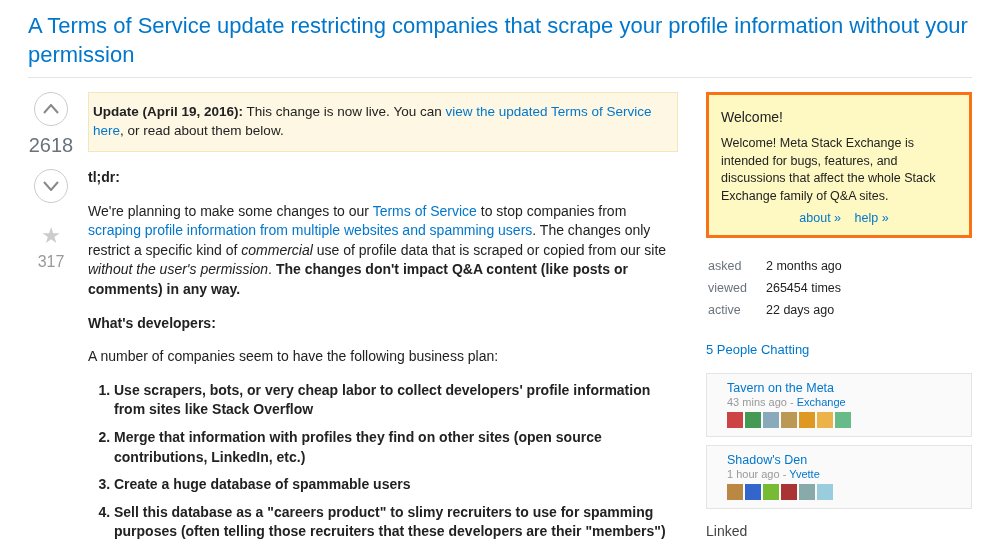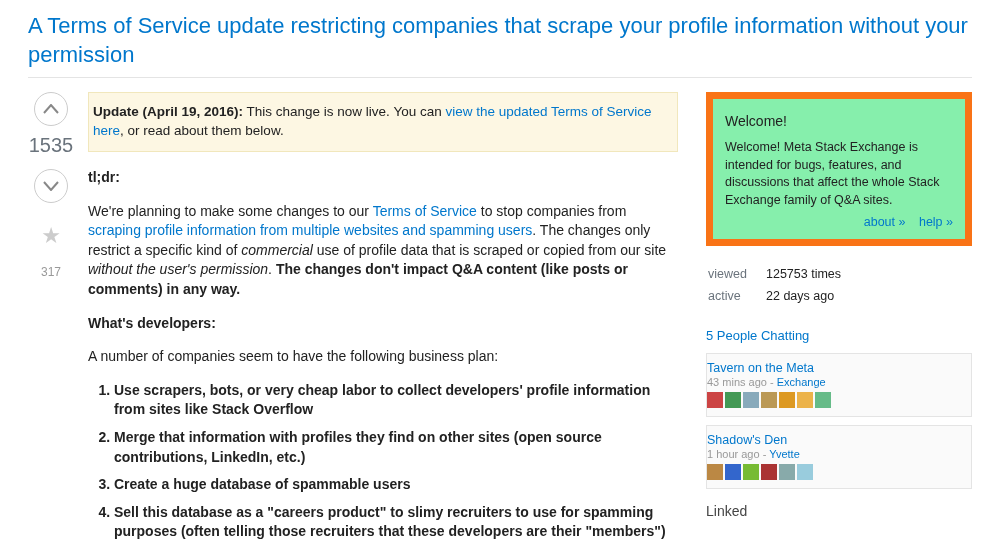--- a/index.html
+++ b/index.html
@@ -7,39 +7,39 @@
     .page { width: 1000px; margin: 0 auto; padding: 12px 28px 40px; }
     .title-link { color: #07C; font-size: 22px; line-height: 1.3; text-decoration: none; display: block; margin-bottom: 8px; }
     hr.divider { border: none; border-top: 1px solid #e4e4e4; margin: 6px 0 14px; }
     .layout { display: flex; gap: 28px; }
     .left-col { display: flex; gap: 14px; flex: 1; }
     .votecell { width: 46px; flex: 0 0 46px; display: flex; flex-direction: column; align-items: center; gap: 4px; }
     .vote-btn { width: 34px; height: 34px; border-radius: 50%; border: 1px solid #ccc; background: #fff; display: flex; align-items: center; justify-content: center; cursor: pointer; }
     .vote-btn svg { width: 16px; height: 10px; }
     .vote-count { font-size: 20px; color: #6a737c; margin: 4px 0 8px; }
     .fav-star { color: #ccc; font-size: 22px; cursor: pointer; line-height: 1; }
-    .fav-count { font-size: 12px; color: #999; margin-top: 14px; }
+    .fav-count { font-size: 16px; color: #999; margin-top: 2px; }
     .postcell { flex: 1; font-size: 14px; line-height: 1.4; color: #222; }
     .notice { background: #fdf7e3; border: 1px solid #f1e7bc; padding: 10px 4px; margin-bottom: 16px; font-size: 13.5px; }
     .notice a { color: #07C; text-decoration: none; }
     .postcell p { margin-bottom: 14px; }
     .postcell a { color: #07C; text-decoration: none; }
     .postcell ol { margin: 0 0 14px 26px; }
     .postcell ol li { margin-bottom: 8px; font-weight: bold; }
     .sidebar { width: 266px; flex: 0 0 266px; }
-    .welcome-box { border: 7px solid #f97316; padding: 14px 12px 10px; margin-bottom: 16px; background: #86efac; }
+    .welcome-box { border: 3px solid #f97316; padding: 14px 12px 10px; margin-bottom: 16px; background: #fef9c3; }
     .welcome-box h4 { font-size: 14px; font-weight: normal; margin-bottom: 10px; }
     .welcome-box p { font-size: 12.5px; line-height: 1.4; margin-bottom: 6px; }
-    .welcome-links { text-align: right; font-size: 12.5px; }
+    .welcome-links { text-align: center; font-size: 12.5px; }
     .welcome-links a { color: #07C; text-decoration: none; margin-left: 10px; }
     .qinfo { width: 100%; font-size: 12.5px; margin-bottom: 20px; }
     .qinfo td { padding: 3px 0; }
     .qinfo td:first-child { color: #6a737c; width: 56px; }
-    .chat-heading { color: #07C; font-size: 13px; margin-bottom: 10px; cursor: pointer; }
-    .chat-room { border: 1px solid #e4e4e4; padding: 6px 0 8px; margin-bottom: 8px; background: #fafafa; }
+    .chat-heading { color: #07C; font-size: 13px; margin-bottom: 16px; cursor: pointer; }
+    .chat-room { border: 1px solid #e4e4e4; padding: 6px 20px 8px; margin-bottom: 8px; background: #fafafa; }
     .chat-room-title { color: #07C; font-size: 12.5px; text-decoration: none; }
     .chat-meta { font-size: 11px; color: #999; margin: 1px 0 4px; }
     .chat-meta a { color: #07C; text-decoration: none; }
     .chat-avatars { display: flex; gap: 2px; flex-wrap: wrap; }
     .chat-avatars span { width: 16px; height: 16px; display: inline-block; }
     .sb-heading { font-size: 14px; color: #444; margin-top: 14px; }
     b, strong { font-weight: bold; }
     i, em { font-style: italic; }
   </style>
 </head>
@@ -51,21 +51,21 @@
 
   <div class="layout">
     <div class="left-col">
 
       <div class="votecell">
         <button class="vote-btn">
           <svg viewBox="0 0 16 10">
               <path d="M1 9 L8 1 L15 9" fill="none" stroke="#888" stroke-width="2"></path>
             </svg>
         </button>
-        <div class="vote-count">1535</div>
+        <div class="vote-count">2618</div>
         <button class="vote-btn">
           <svg viewBox="0 0 16 10">
               <path d="M1 1 L8 9 L15 1" fill="none" stroke="#888" stroke-width="2"></path>
             </svg>
         </button>
         <div style="height:14px"></div>
         <div class="fav-star">★</div>
         <div class="fav-count">317</div>
       </div>
 
@@ -99,23 +99,27 @@
         <h4>Welcome!</h4>
         <p>Welcome! Meta Stack Exchange is intended for bugs, features, and discussions that affect the whole Stack Exchange family of Q&amp;A sites.</p>
         <div class="welcome-links">
           <a href="#">about »</a>
           <a href="#">help »</a>
         </div>
       </div>
 
       <table class="qinfo">
         <tbody>
+            <tr>
+              <td>asked</td>
+              <td>2 months ago</td>
+            </tr>
         <tr>
               <td>viewed</td>
-              <td>125753 times</td>
+              <td>265454 times</td>
             </tr>
         <tr>
               <td>active</td>
               <td>22 days ago</td>
             </tr>
       </tbody>
         </table>
 
       <div class="chat-heading">5 People Chatting</div>
 

